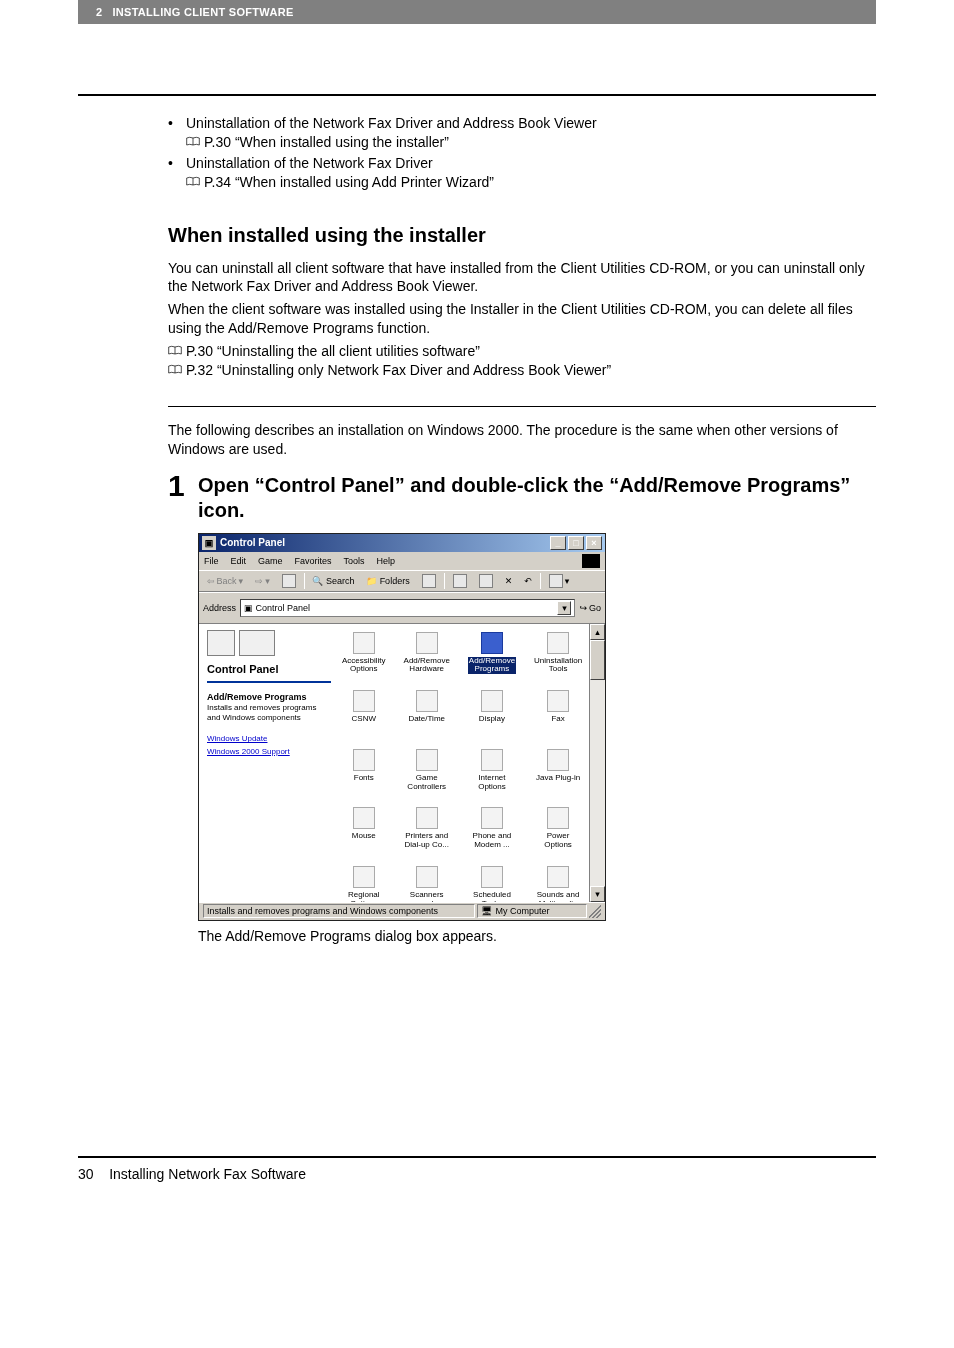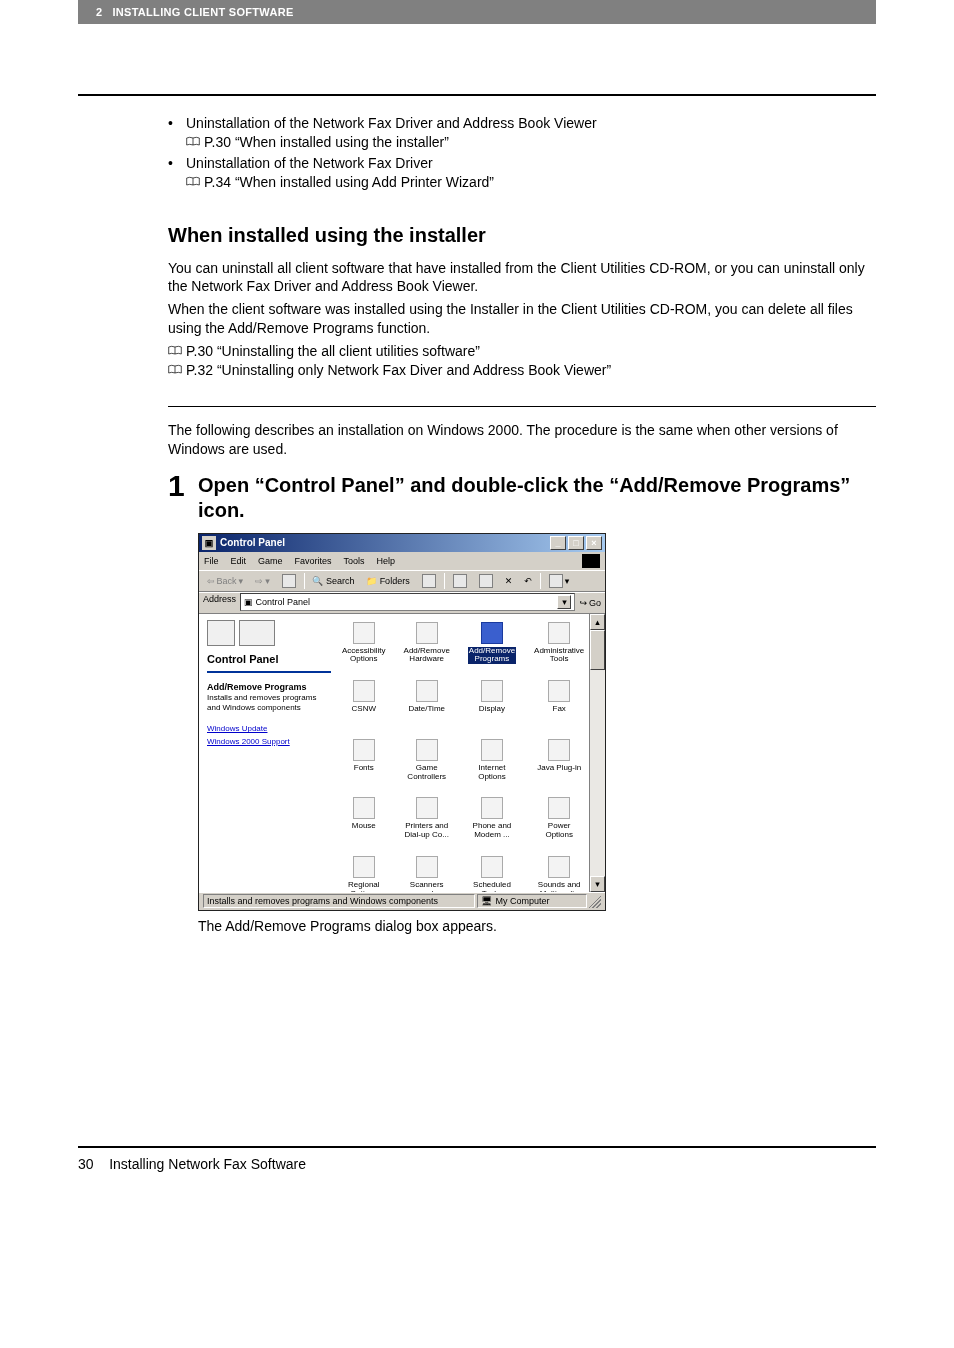--- a/index.html
+++ b/index.html
@@ -29,21 +29,21 @@
   .ss-titlebar .spacer { flex: 1; }
   .ss-winbtn { width: 16px; height: 14px; background: #d4d0c8; border: 1px solid #fff; border-right-color: #404040; border-bottom-color: #404040; margin-left: 2px; display: flex; align-items: center; justify-content: center; font-size: 9px; }
   .ss-menubar { height: 18px; display: flex; align-items: center; padding: 0 5px; gap: 12px; }
   .ss-menubar .spacer { flex: 1; }
   .ss-menubar .winlogo { width: 18px; height: 14px; background: #000; }
   .ss-toolbar { height: 22px; border-top: 1px solid #fff; border-bottom: 1px solid #808080; display: flex; align-items: center; padding: 0 4px; gap: 4px; }
   .ss-toolbar .tbtn { height: 18px; padding: 0 4px; display: flex; align-items: center; gap: 2px; color: #808080; }
   .ss-toolbar .sep { width: 1px; height: 16px; background: #808080; border-right: 1px solid #fff; }
   .ss-toolbar .active { color: #000; }
   .ss-toolbar .tb-ico { width: 14px; height: 14px; background: #e8e8e8; border: 1px solid #808080; }
-  .ss-address { height: 22px; display: flex; border-top: 1px solid #fff; border-bottom: 1px solid #808080; padding: 0 4px; gap: 4px; }
+  .ss-address { height: 32px; display: flex; align-items: center; border-top: 1px solid #fff; border-bottom: 1px solid #808080; padding: 0 4px; gap: 4px; }
   .ss-address .addr-field { flex: 1; height: 18px; background: #fff; border: 1px solid #808080; border-top-color: #404040; border-left-color: #404040; display: flex; align-items: center; padding: 0 3px; gap: 3px; }
   .ss-address .addr-field .dd { margin-left: auto; width: 14px; height: 14px; background: #d4d0c8; border: 1px solid #fff; border-right-color: #404040; border-bottom-color: #404040; display: flex; align-items: center; justify-content: center; }
   .ss-address .go { display: flex; align-items: center; gap: 2px; color: #000; }
   .ss-body { background: #fff; display: flex; height: 278px; }
   .ss-left { width: 140px; padding: 6px 8px; }
   .ss-left .cp-iconrow { display: flex; gap: 4px; margin-bottom: 6px; }
   .ss-left .cp-icon { width: 28px; height: 26px; border: 1px solid #808080; background: #f0f0f0; }
   .ss-left .cp-title { font-weight: bold; font-size: 11px; margin-bottom: 4px; }
   .ss-left .cp-hr { border-top: 2px solid #003399; margin-bottom: 8px; }
   .ss-left .arp { font-weight: bold; font-size: 9px; }
@@ -210,21 +210,21 @@
                 <div class="ss-item">
                   <div class="ico"></div>
                   <div class="lbl">Add/Remove Hardware</div>
                 </div>
                 <div class="ss-item sel">
                   <div class="ico"></div>
                   <div class="lbl">Add/Remove Programs</div>
                 </div>
                 <div class="ss-item">
                   <div class="ico"></div>
-                  <div class="lbl">Administrative Tools</div>
+                  <div class="lbl">Uninstallation Tools</div>
                 </div>
                 <div class="ss-item">
                   <div class="ico"></div>
                   <div class="lbl">Automatic Updates</div>
                 </div>
                 <div class="ss-item">
                   <div class="ico"></div>
                   <div class="lbl">CSNW</div>
                 </div>
                 <div class="ss-item">

